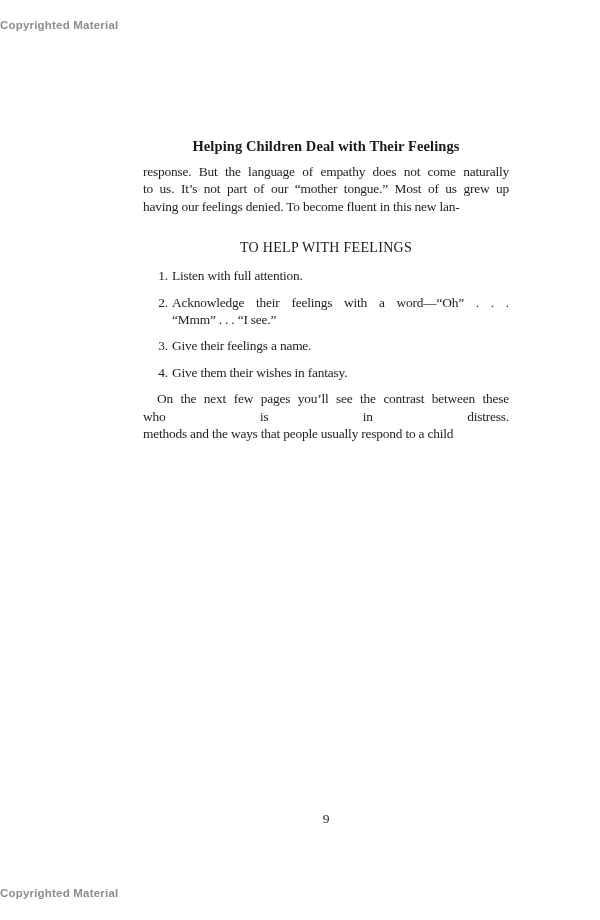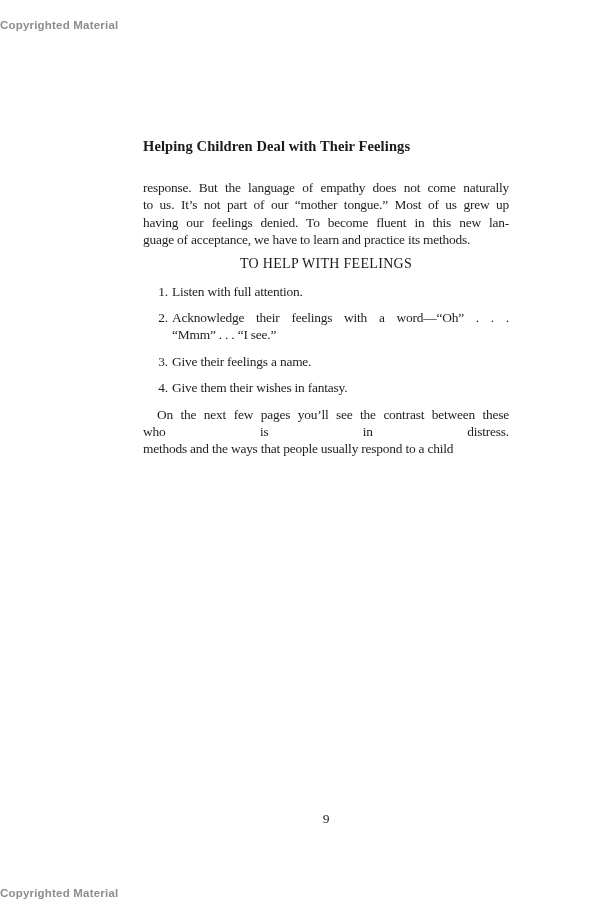--- a/index.html
+++ b/index.html
@@ -31,46 +31,47 @@
   .copyright.top { top: 18px; }
   .copyright.bottom { top: 886px; }
 
   .content {
     position: absolute;
     left: 143px;
     top: 138px;
     width: 366px;
   }
   .running-head {
+    text-align: center;
     font-weight: bold;
     font-size: 14.5px;
     line-height: 17px;
     letter-spacing: 0.1px;
     color: #1a1a1a;
   }
   .para {
-    margin-top: 24px;
+    margin-top: 8px;
     font-size: 13.4px;
     letter-spacing: -0.2px;
     line-height: 17.4px;
   }
   .tline {
     text-align: justify;
     text-align-last: justify;
     white-space: nowrap;
   }
   .para .tline:last-child,
   .item-text .tline:last-child {
     text-align-last: left;
   }
   .indent-first .tline:first-child {
     text-indent: 14px;
   }
   .section-head {
-    margin-top: 6px;
+    margin-top: 24px;
     text-align: center;
     font-size: 14px;
     letter-spacing: 0.3px;
     line-height: 17px;
     color: #1a1a1a;
   }
   .num-list {
     list-style: none;
     margin: 11px 0 0 10px;
     padding: 0;
@@ -113,21 +114,20 @@
   <div class="copyright top">Copyrighted Material</div>
 
   <div class="content">
 
     <div class="running-head">Helping Children Deal with Their Feelings</div>
 
     <div class="para p1">
         <div class="tline">response. But the language of empathy does not come naturally</div>
         <div class="tline">to us. It’s not part of our “mother tongue.” Most of us grew up</div>
         <div class="tline">having our feelings denied. To become fluent in this new lan-</div>
-        <div class="tline">guage of acceptance, we have to learn and practice its methods.</div>
       </div>
 
     <div class="section-head">TO HELP WITH FEELINGS</div>
 
     <ol class="num-list">
       <li class="list-item">
         <span class="num">1.</span>
         <div class="item-text">
             <div class="tline">Listen with full attention.</div>
           </div>

